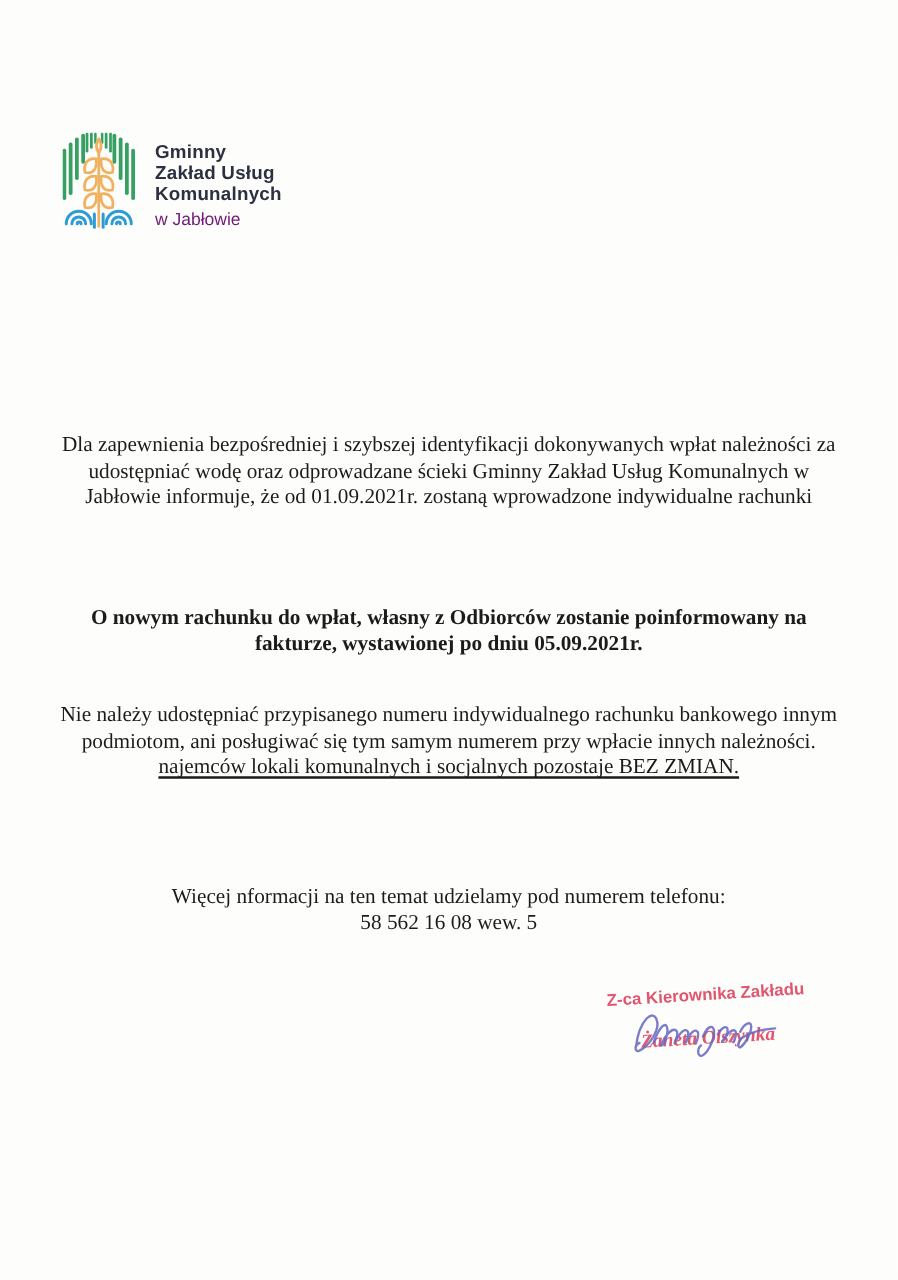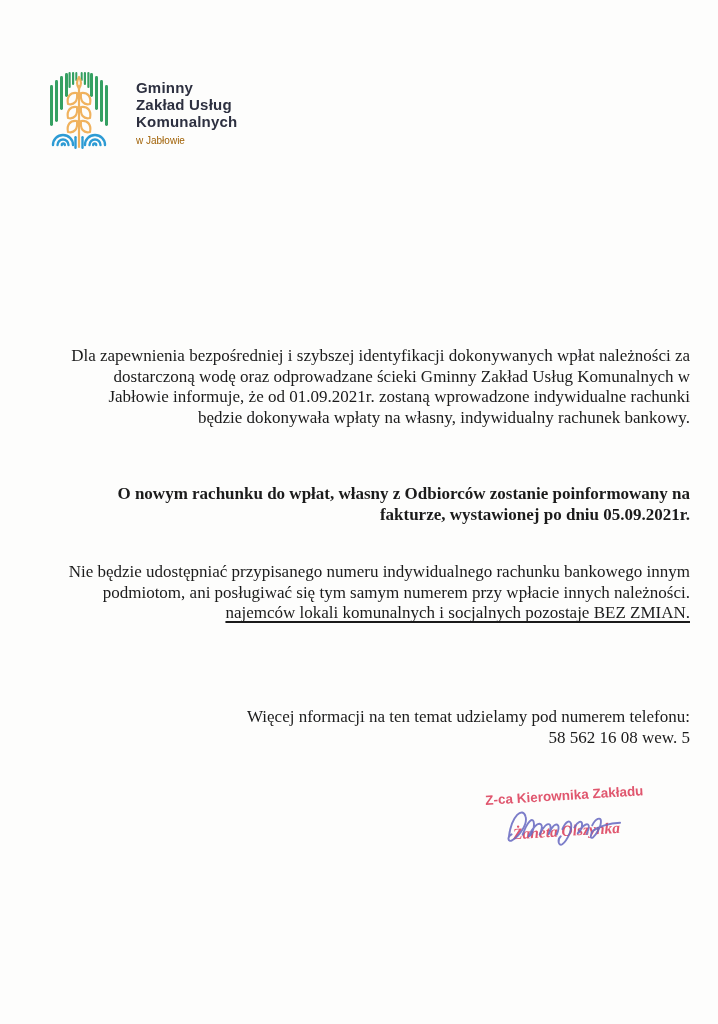--- a/index.html
+++ b/index.html
@@ -8,40 +8,40 @@
     background:#ffffff;
     font-family:"Liberation Serif", serif;
     color:#1b1b1b;
   }
   .page{
     position:relative;width:718px;height:1024px;
     background:#fdfdfc;overflow:hidden;
   }
   
   .letterhead{
-    position:absolute;top:72px;left:50px;
-    display:flex;gap:28px;align-items:flex-start;
+    position:absolute;top:106px;left:50px;
+    display:flex;gap:16px;align-items:flex-start;
   }
   .emblem{width:58px;height:84px;display:block;}
   .logo-text{
     font-family:"Liberation Sans", sans-serif;
     padding-top:7px;
   }
   .org-line{
     font-weight:bold;font-size:15px;line-height:17px;
     color:#2d3040;letter-spacing:.2px;white-space:nowrap;
   }
   .org-sub{
-    font-size:10px;line-height:14px;color:#a16207;
+    font-size:14px;line-height:14px;color:#701a75;
     margin-top:4px;white-space:nowrap;
   }
   
   .textblock{
     position:absolute;left:28px;width:662px;
-    text-align:right;font-size:17px;line-height:20.6px;
+    text-align:center;font-size:17px;line-height:20.6px;
   }
   .line{display:block;white-space:nowrap;}
   .b{font-weight:normal;}
   .u{
     text-decoration:underline;
     text-decoration-thickness:1.6px;
     text-underline-offset:2.5px;
   }
   #p1{top:346px;}
   #p2{top:484px;font-weight:bold;}
@@ -124,32 +124,31 @@
     <div class="logo-text">
       <div class="org-line">Gminny</div>
       <div class="org-line">Zakład Usług</div>
       <div class="org-line">Komunalnych</div>
       <div class="org-sub">w Jabłowie</div>
     </div>
   </header>
 
   <section id="p1" class="textblock">
     <span class="line">Dla zapewnienia bezpośredniej i szybszej identyfikacji dokonywanych wpłat należności za</span>
-    <span class="line">dostarczoną wodę oraz odprowadzane ścieki Gminny Zakład Usług Komunalnych w</span>
+    <span class="line">udostępniać wodę oraz odprowadzane ścieki Gminny Zakład Usług Komunalnych w</span>
     <span class="line"><span>Jabłowie informuje, że od </span><span class="b">01.09.2021r. zostaną wprowadzone indywidualne rachunki</span></span>
-    <span class="line"><span>będzie </span><span class="b">dokonywała wpłaty na własny, indywidualny rachunek bankowy.</span></span>
   </section>
 
   <section id="p2" class="textblock">
     <span class="line">O nowym rachunku do wpłat, własny z Odbiorców zostanie poinformowany na</span>
     <span class="line">fakturze, wystawionej po dniu 05.09.2021r.</span>
   </section>
 
   <section id="p3" class="textblock">
-    <span class="line">Nie będzie udostępniać przypisanego numeru indywidualnego rachunku bankowego innym</span>
+    <span class="line">Nie należy udostępniać przypisanego numeru indywidualnego rachunku bankowego innym</span>
     <span class="line">podmiotom, ani posługiwać się tym samym numerem przy wpłacie innych należności.</span>
     <span class="line b u">najemców lokali komunalnych i socjalnych pozostaje BEZ ZMIAN.</span>
   </section>
 
   <section id="p4" class="textblock">
     <span class="line">Więcej nformacji na ten temat udzielamy pod numerem telefonu:</span>
     <span class="line">58 562 16 08 wew. 5</span>
   </section>
 
   <div class="stamp">

